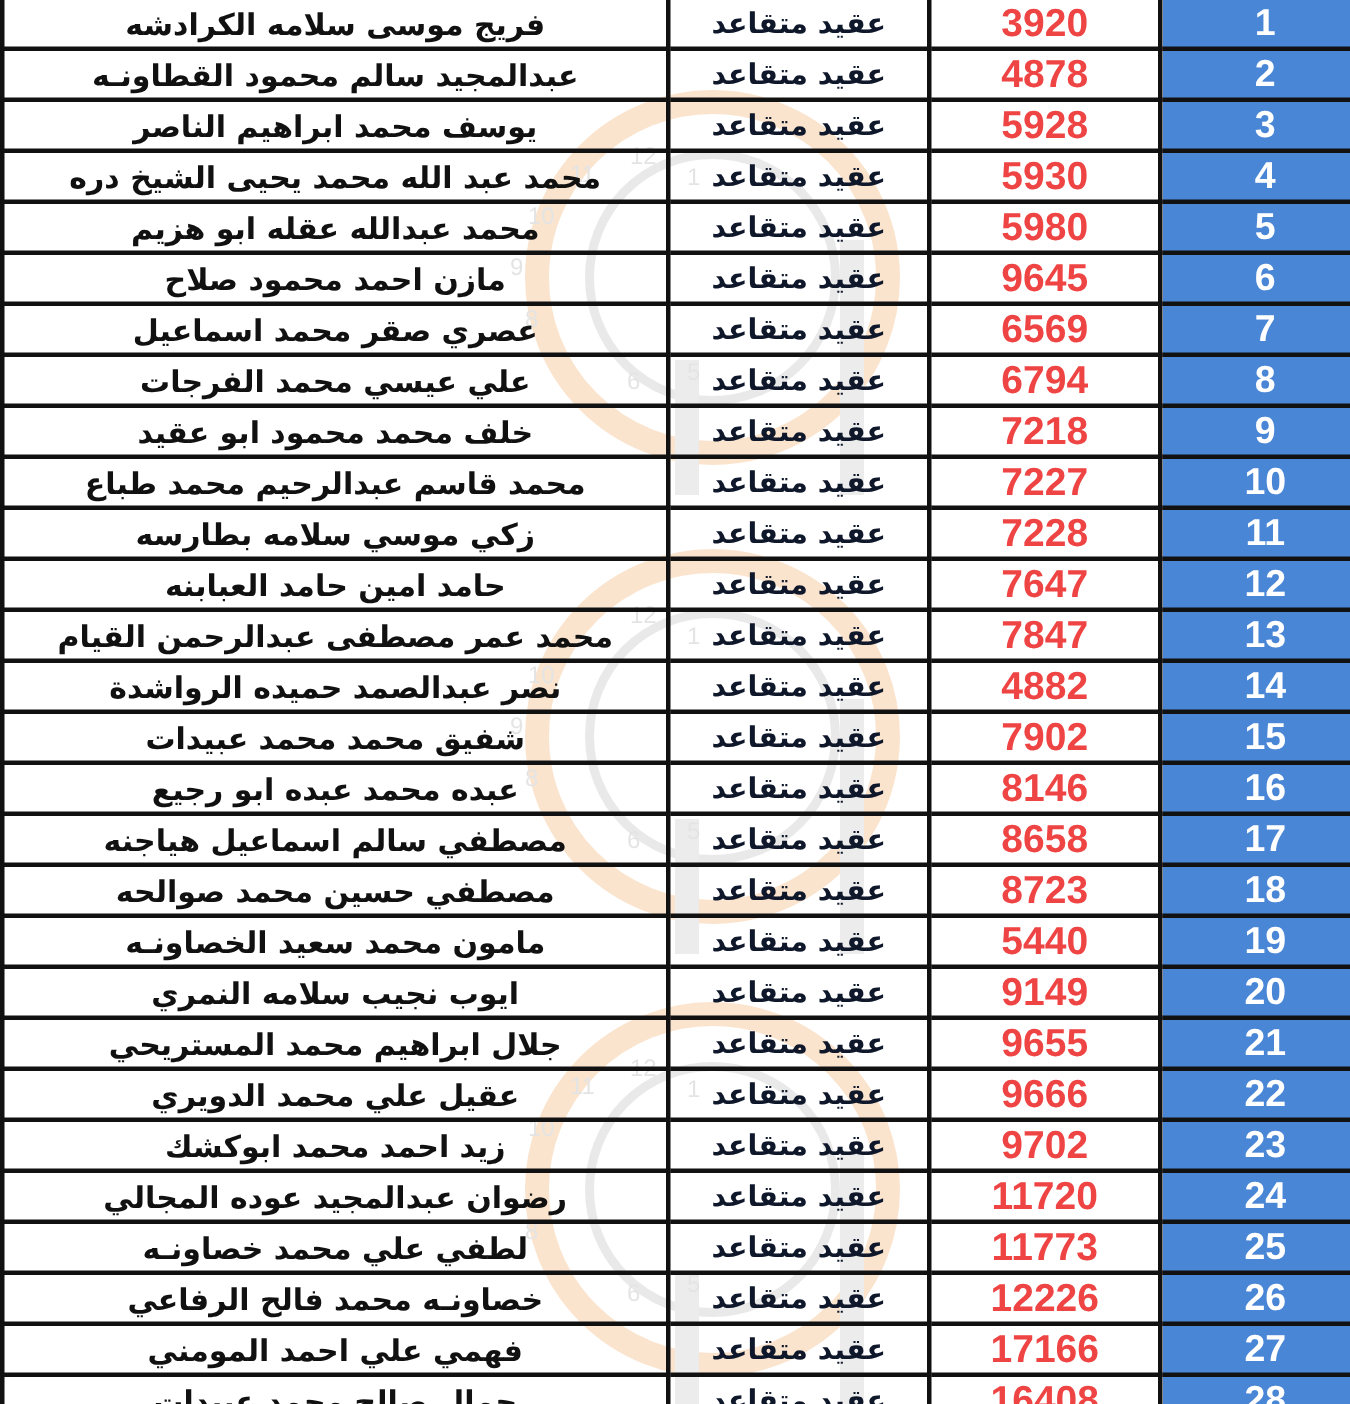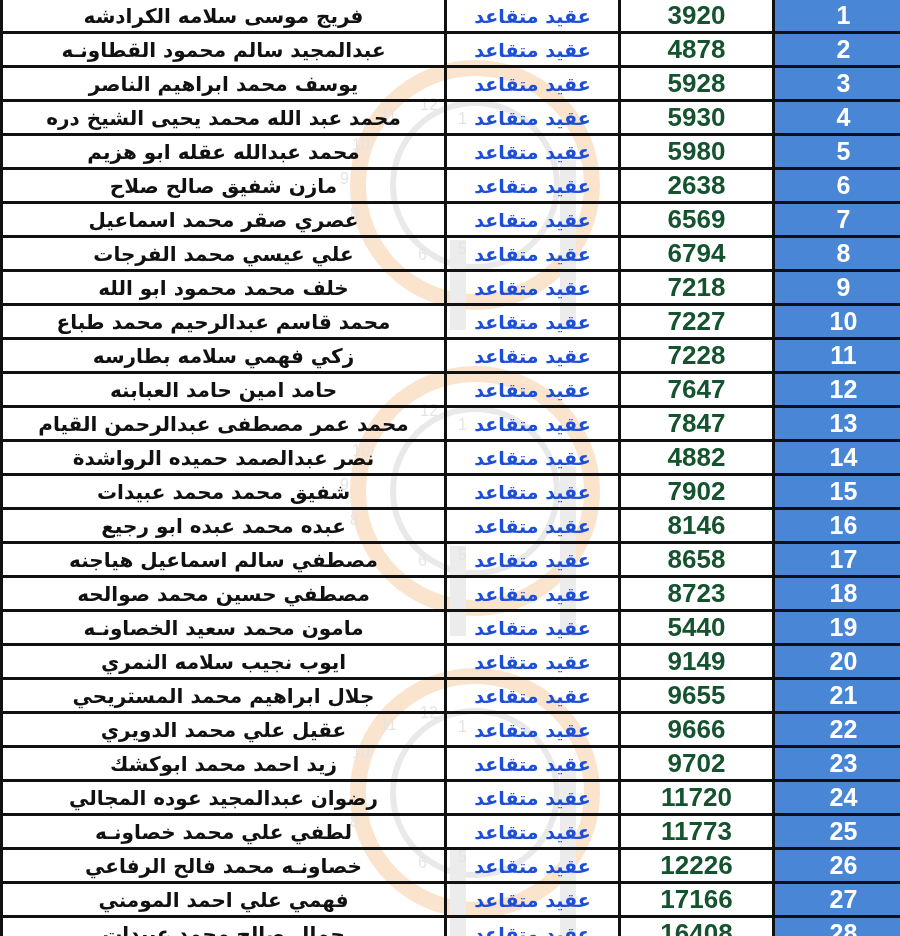--- a/index.html
+++ b/index.html
@@ -16,22 +16,22 @@
   table.roster td {
     border: 3px solid #111111;
     height: 30px;
     padding: 0;
     text-align: center;
     vertical-align: middle;
     white-space: nowrap;
     overflow: hidden;
   }
   td.c-name { width: 441px; font-family: "DejaVu Sans", sans-serif; font-weight: bold; font-size: 20px; color: #111; direction: rtl; background: transparent; }
-  td.c-rank { width: 171px; font-family: "DejaVu Sans", sans-serif; font-weight: bold; font-size: 19px; color: #1d4ed8; direction: rtl; text-align: right; padding-right: 30px; background: transparent; }
-  td.c-num { width: 151px; font-family: "Liberation Sans", sans-serif; font-weight: bold; font-size: 26px; color: #14532d; background: transparent; }
+  td.c-rank { width: 171px; font-family: "DejaVu Sans", sans-serif; font-weight: bold; font-size: 19px; color: #0f172a; direction: rtl; text-align: right; padding-right: 30px; background: transparent; }
+  td.c-num { width: 151px; font-family: "Liberation Sans", sans-serif; font-weight: bold; font-size: 26px; color: #ef4444; background: transparent; }
   td.c-idx { width: 137px; font-family: "Liberation Sans", sans-serif; font-weight: bold; font-size: 25px; color: #ffffff; background: #4a86d6; border-color: #0d1a2e; }
   table.roster tr:first-child td { border-top-width: 0; margin-top: 28px; }
   table.roster td:last-child { border-right-width: 0; }
   table.roster td:first-child { border-left-width: 3px; }
 
   
   .wm { position: absolute; width: 300px; height: 270px; z-index: 0; opacity: 0.55; pointer-events: none; }
   .wm .ring { position: absolute; left: 20px; top: 0; width: 250px; height: 250px; border-radius: 50%; border: 16px solid #f7cfa7; box-sizing: border-box; }
   .wm .ring2 { position: absolute; left: 60px; top: 40px; width: 170px; height: 170px; border-radius: 50%; border: 6px solid #d8d8d8; box-sizing: border-box; }
   .wm .bar { position: absolute; background: #dedede; }
@@ -110,51 +110,51 @@
           <td class="c-num">5930</td>
           <td class="c-idx">4</td>
         </tr>
       <tr>
           <td class="c-name">محمد عبدالله عقله ابو هزيم</td>
           <td class="c-rank">عقيد متقاعد</td>
           <td class="c-num">5980</td>
           <td class="c-idx">5</td>
         </tr>
       <tr>
-          <td class="c-name">مازن شفيق صالح صلاح</td>
-          <td class="c-rank">عقيد متقاعد</td>
-          <td class="c-num">2638</td>
+          <td class="c-name">مازن احمد محمود صلاح</td>
+          <td class="c-rank">عقيد متقاعد</td>
+          <td class="c-num">9645</td>
           <td class="c-idx">6</td>
         </tr>
       <tr>
           <td class="c-name">عصري صقر محمد اسماعيل</td>
           <td class="c-rank">عقيد متقاعد</td>
           <td class="c-num">6569</td>
           <td class="c-idx">7</td>
         </tr>
       <tr>
           <td class="c-name">علي عيسي محمد الفرجات</td>
           <td class="c-rank">عقيد متقاعد</td>
           <td class="c-num">6794</td>
           <td class="c-idx">8</td>
         </tr>
       <tr>
-          <td class="c-name">خلف محمد محمود ابو الله</td>
+          <td class="c-name">خلف محمد محمود ابو عقيد</td>
           <td class="c-rank">عقيد متقاعد</td>
           <td class="c-num">7218</td>
           <td class="c-idx">9</td>
         </tr>
       <tr>
           <td class="c-name">محمد قاسم عبدالرحيم محمد طباع</td>
           <td class="c-rank">عقيد متقاعد</td>
           <td class="c-num">7227</td>
           <td class="c-idx">10</td>
         </tr>
       <tr>
-          <td class="c-name">زكي فهمي سلامه بطارسه</td>
+          <td class="c-name">زكي موسي سلامه بطارسه</td>
           <td class="c-rank">عقيد متقاعد</td>
           <td class="c-num">7228</td>
           <td class="c-idx">11</td>
         </tr>
       <tr>
           <td class="c-name">حامد امين حامد العبابنه</td>
           <td class="c-rank">عقيد متقاعد</td>
           <td class="c-num">7647</td>
           <td class="c-idx">12</td>
         </tr>

